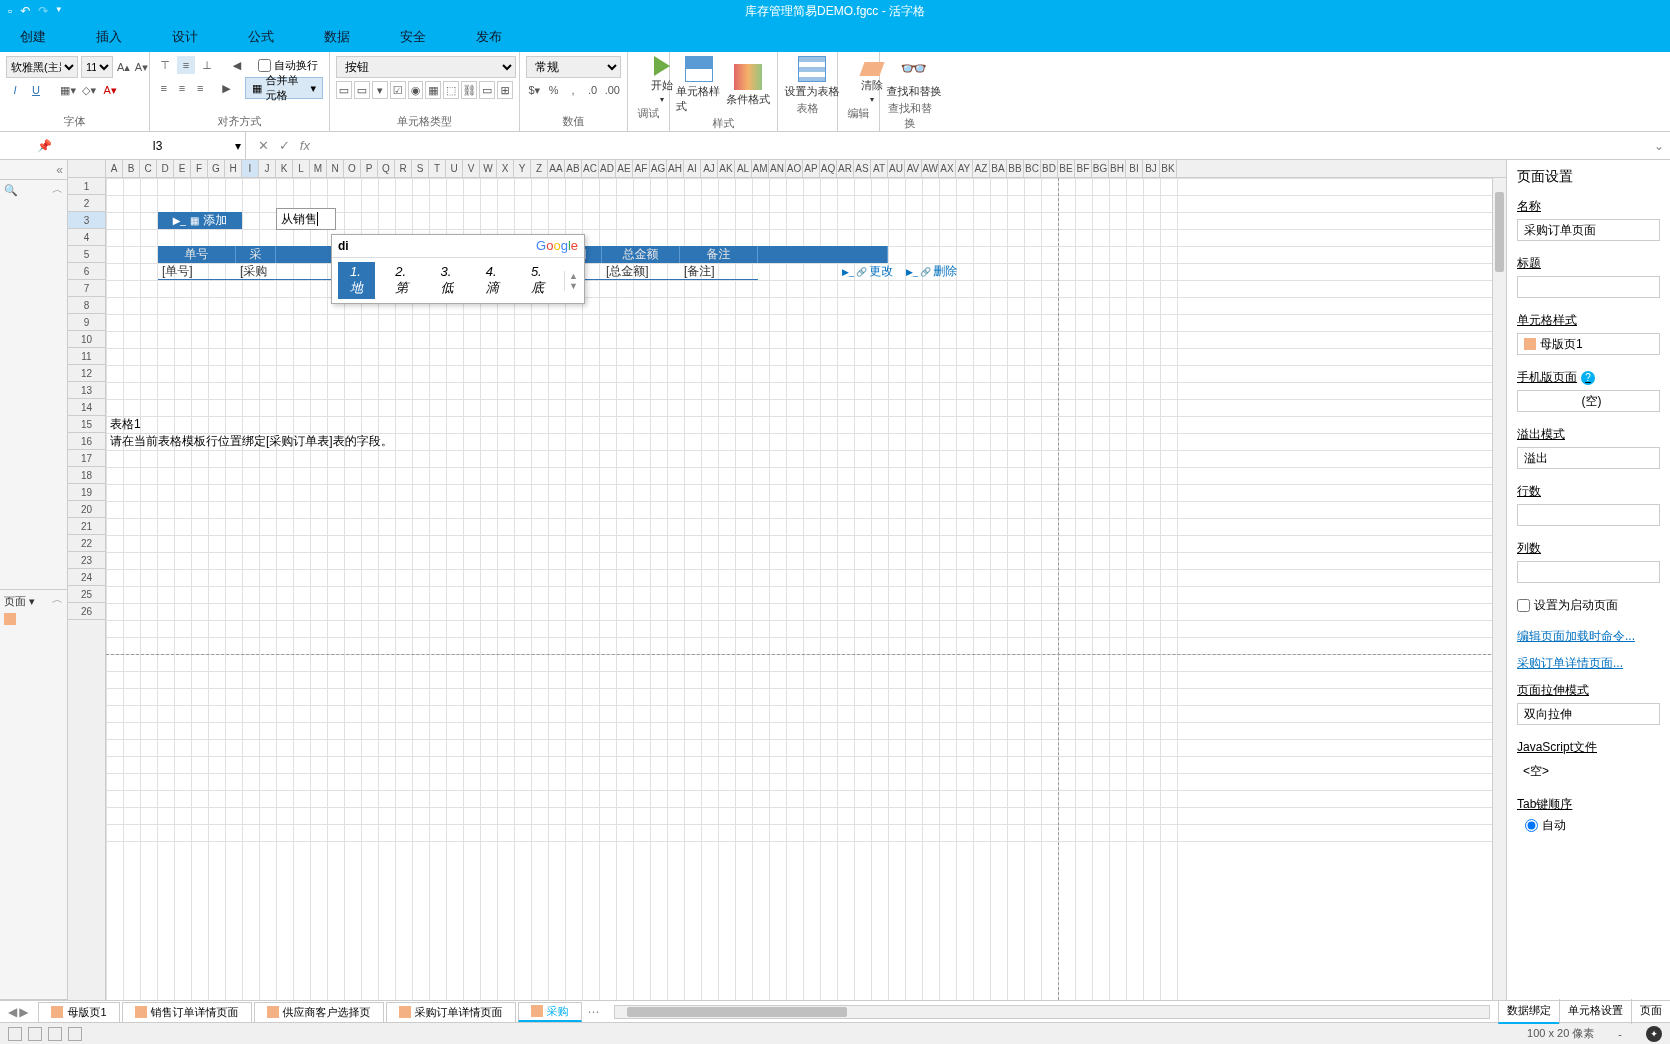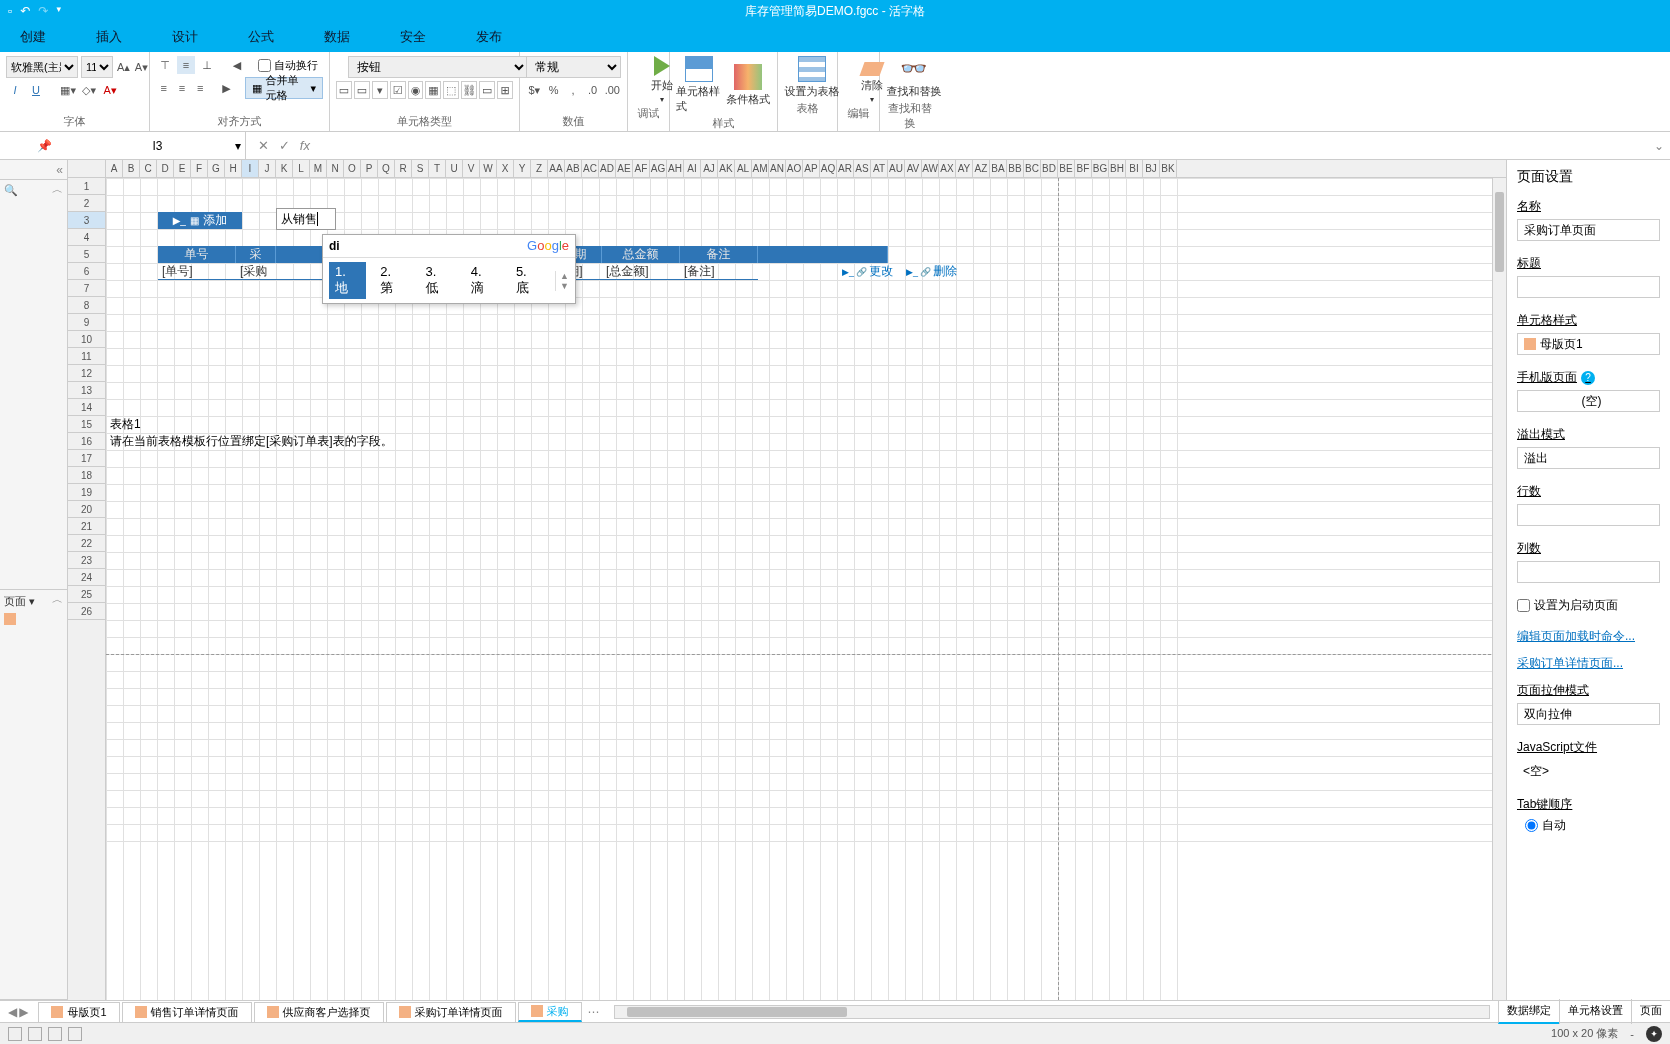--- a/index.html
+++ b/index.html
@@ -17,21 +17,21 @@
 
 .ribbon { height: 80px; background: #fff; border-bottom: 1px solid #ccc; display: flex; }
 .ribbon-group { border-right: 1px solid #d0d0d0; padding: 4px 6px 0 6px; display: flex; flex-direction: column; }
 .ribbon-group-content { flex: 1; display: flex; gap: 4px; }
 .ribbon-group-label { text-align: center; font-size: 11px; color: #666; padding: 2px 0; }
 .font-select { height: 22px; font-size: 11px; border: 1px solid #ccc; }
 .small-btn { width: 18px; height: 18px; border: 1px solid transparent; display: inline-flex; align-items: center; justify-content: center; font-size: 11px; color: #555; }
 .big-btn { display: flex; flex-direction: column; align-items: center; justify-content: center; width: 56px; font-size: 11px; color: #333; gap: 2px; }
 .big-btn-icon { width: 28px; height: 26px; }
 .ribbon-row { display: flex; gap: 3px; align-items: center; }
-.wide-select { height: 22px; width: 180px; border: 1px solid #ccc; font-size: 12px; padding-left: 4px; margin-left: 12px; }
+.wide-select { height: 22px; width: 180px; border: 1px solid #ccc; font-size: 12px; padding-left: 4px; }
 .num-select { height: 22px; width: 95px; border: 1px solid #ccc; font-size: 12px; padding-left: 4px; }
 .merge-btn { height: 22px; border: 1px solid #9cc2e5; background: #d9e8f5; font-size: 11px; padding: 0 6px; display: flex; align-items: center; gap: 3px; }
 .checkbox-wrap { display: flex; align-items: center; gap: 3px; font-size: 11px; }
 
 
 .formula-area { height: 28px; border-bottom: 1px solid #ccc; display: flex; align-items: center; }
 .pin-area { width: 60px; display: flex; justify-content: flex-end; padding-right: 8px; }
 .namebox { width: 186px; border-right: 1px solid #ccc; height: 100%; display: flex; align-items: center; padding-left: 10px; position: relative; font-size: 12px; justify-content: center; }
 .namebox-dropdown { position: absolute; right: 4px; }
 .fx-btns { display: flex; gap: 10px; padding: 0 12px; align-items: center; font-size: 13px; color: #888; }
@@ -56,27 +56,27 @@
 .row-h.sel { background: #d0e4f5; }
 .cells { position: relative; flex: 1; }
 .grid-lines { position: absolute; inset: 0; }
 .gl-v { position: absolute; top: 0; bottom: 0; width: 1px; background: #e0e0e0; }
 .gl-h { position: absolute; left: 0; right: 0; height: 1px; background: #e0e0e0; }
 .cell-content { position: absolute; font-size: 12px; display: flex; align-items: center; }
 .add-btn { position: absolute; left: 52px; top: 34px; width: 84px; height: 17px; background: #2e75b6; color: #fff; font-size: 12px; display: flex; align-items: center; justify-content: center; gap: 4px; }
 .edit-cell { position: absolute; left: 170px; top: 30px; width: 60px; height: 22px; border: 1px solid #999; background: #fff; padding-left: 4px; display: flex; align-items: center; font-size: 12px; }
 .edit-cursor { width: 1px; height: 14px; background: #000; animation: blink 1s infinite; }
 @keyframes blink { 50% { opacity: 0; } }
-.ime-popup { position: absolute; left: 216px; top: 56px; width: 254px; background: #fff; border: 1px solid #aaa; box-shadow: 2px 2px 5px rgba(0,0,0,0.2); z-index: 100; }
+.ime-popup { position: absolute; left: 225px; top: 56px; width: 254px; background: #fff; border: 1px solid #aaa; box-shadow: 2px 2px 5px rgba(0,0,0,0.2); z-index: 100; }
 .ime-top { display: flex; justify-content: space-between; padding: 3px 6px; border-bottom: 1px solid #ddd; align-items: center; }
 .ime-input-text { font-weight: bold; font-size: 12px; }
 .ime-google { font-size: 13px; font-family: serif; }
 .ime-google .g1 { color: #4285f4; } .ime-google .g2 { color: #ea4335; } .ime-google .g3 { color: #fbbc05; } .ime-google .g4 { color: #4285f4; } .ime-google .g5 { color: #34a853; } .ime-google .g6 { color: #ea4335; }
 .ime-cands { display: flex; padding: 4px 6px; gap: 8px; align-items: center; font-size: 13px; }
-.ime-cand { padding: 2px 6px; }
+.ime-cand { padding: 2px 12px; font-style: italic; }
 .ime-cand.sel { background: #2e75b6; color: #fff; }
 .ime-nav { display: flex; flex-direction: column; margin-left: auto; font-size: 9px; color: #888; border-left: 1px solid #ddd; padding-left: 4px; }
 .table-header-row { position: absolute; left: 52px; top: 68px; height: 17px; background: #2e75b6; display: flex; }
 .th-cell { color: #e5e5e5; font-size: 12px; text-align: center; line-height: 17px; border-right: 1px solid #5a9bd5; }
 .table-data-row { position: absolute; left: 52px; top: 85px; height: 17px; display: flex; border-bottom: 1px solid #2e75b6; }
 .td-cell { font-size: 12px; line-height: 17px; padding-left: 4px; color: #333; }
 .action-link { color: #0070c0; display: flex; align-items: center; gap: 2px; }
 .dashed-v { position: absolute; top: 0; bottom: 0; border-left: 1px dashed #999; }
 .dashed-h { position: absolute; left: 0; right: 0; border-top: 1px dashed #999; }
 .vscroll { position: absolute; right: 0; top: 18px; bottom: 0; width: 14px; background: #f0f0f0; border-left: 1px solid #ccc; }
@@ -101,21 +101,21 @@
 .hscrollbar { flex: 1; height: 14px; background: #f0f0f0; margin: 0 8px; border: 1px solid #ccc; position: relative; }
 .hscroll-thumb { position: absolute; left: 12px; top: 1px; bottom: 1px; width: 220px; background: #c0c0c0; border-radius: 2px; }
 .right-tabs { display: flex; font-size: 11px; }
 .right-tab { padding: 4px 8px; border-left: 1px solid #ccc; }
 .right-tab.active { border-bottom: 2px solid #00b0f0; }
 
 
 .statusbar { height: 22px; background: #f0f0f0; border-top: 1px solid #ccc; display: flex; align-items: center; padding: 0 8px; font-size: 11px; color: #555; }
 .status-icons { display: flex; gap: 6px; }
 .status-icon { width: 14px; height: 14px; border: 1px solid #aaa; }
-.status-right { margin-left: auto; display: flex; align-items: center; gap: 12px; }
+.status-right { margin-left: auto; display: flex; align-items: center; gap: 24px; }
 .corner-badge { width: 16px; height: 16px; border-radius: 50%; background: #333; display: flex; align-items: center; justify-content: center; }
 </style>
 </head>
 <body>
 
 <div class="titlebar">
   <div class="qat">
     <span style="color:#fff;">▫</span>
     <span style="color:#fff;">↶</span>
     <span style="color:rgba(255,255,255,0.5);">↷</span>

